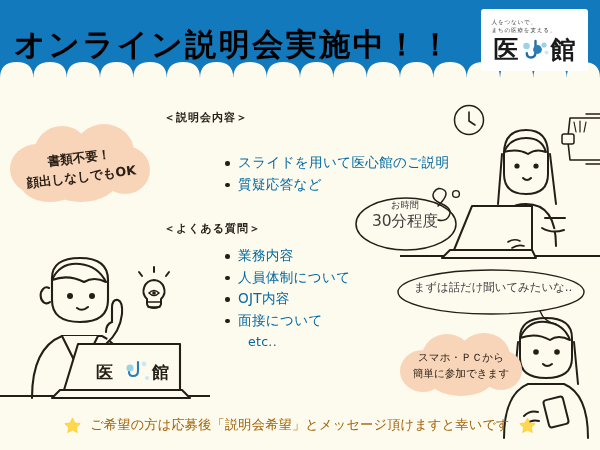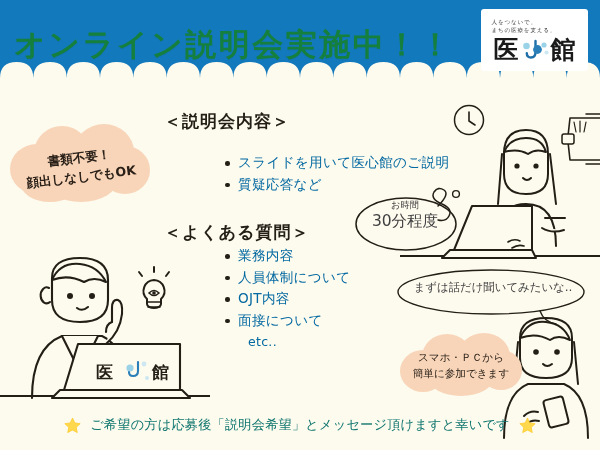--- a/index.html
+++ b/index.html
@@ -9,37 +9,37 @@
     font-family:"DejaVu Sans","Liberation Sans",sans-serif;
     overflow:hidden;position:relative;
   }
   #poster{position:absolute;inset:0;width:600px;height:450px;background:#fdfaee;overflow:hidden;}
 
   
   .hdr{position:absolute;left:0;top:0;width:600px;height:88px;background:#1379bd;z-index:3;}
   .hdr-scallop{position:absolute;left:0;top:60px;width:600px;height:40px;z-index:4;}
   .hdr-title{
     position:absolute;left:14px;top:18px;width:450px;height:52px;
-    color:#15803d;font-size:31px;font-weight:bold;letter-spacing:2.5px;
+    color:#000000;font-size:31px;font-weight:bold;letter-spacing:2.5px;
     line-height:52px;white-space:nowrap;z-index:6;
     text-shadow:0 1px 0 rgba(0,0,0,.05);
   }
   .logo-box{
     position:absolute;right:12px;top:9px;width:107px;height:62px;
     background:#ffffff;border-radius:3px;z-index:6;
     display:flex;flex-direction:column;align-items:center;justify-content:center;
   }
   .logo-tag{font-size:5.6px;color:#3a3a3a;line-height:8px;letter-spacing:.8px;text-align:left;width:86px;}
   .logo-main{display:flex;align-items:center;justify-content:center;gap:1px;margin-top:2px;}
   .logo-k{font-size:25px;font-weight:bold;color:#1a1a1a;line-height:27px;letter-spacing:0;}
   .logo-mark{position:relative;width:30px;height:27px;}
 
   
   .sec-head{
-    position:absolute;font-size:17px;font-weight:bold;color:#231f16;
+    position:absolute;font-size:11px;font-weight:bold;color:#231f16;
     letter-spacing:1px;white-space:nowrap;z-index:5;
   }
   .bul{position:absolute;z-index:5;}
   .bul li{
     list-style:none;font-size:13.6px;color:#0369a1;line-height:21.5px;
     white-space:nowrap;position:relative;padding-left:16px;letter-spacing:.3px;
   }
   .bul li:before{
     content:"";position:absolute;left:3px;top:9px;width:4.5px;height:4.5px;
     border-radius:50%;background:#231f16;
@@ -54,21 +54,21 @@
 
   
   .ovalbub{position:absolute;z-index:5;}
   .ovalbub-txt{position:absolute;z-index:6;color:#404040;white-space:nowrap;text-align:center;}
 
   
   .footer{
     position:absolute;left:0;bottom:13px;width:600px;height:24px;
     display:flex;align-items:center;justify-content:center;gap:9px;z-index:7;
   }
-  .footer-txt{font-size:13.2px;color:#0f766e;white-space:nowrap;letter-spacing:.2px;}
+  .footer-txt{font-size:13.2px;color:#a16207;white-space:nowrap;letter-spacing:.2px;}
   .star{width:17px;height:17px;flex:0 0 auto;}
 
   .art{position:absolute;z-index:2;}
   .art-front{position:absolute;z-index:5;}
 </style>
 </head>
 <body>
 
 <div id="poster">
 

